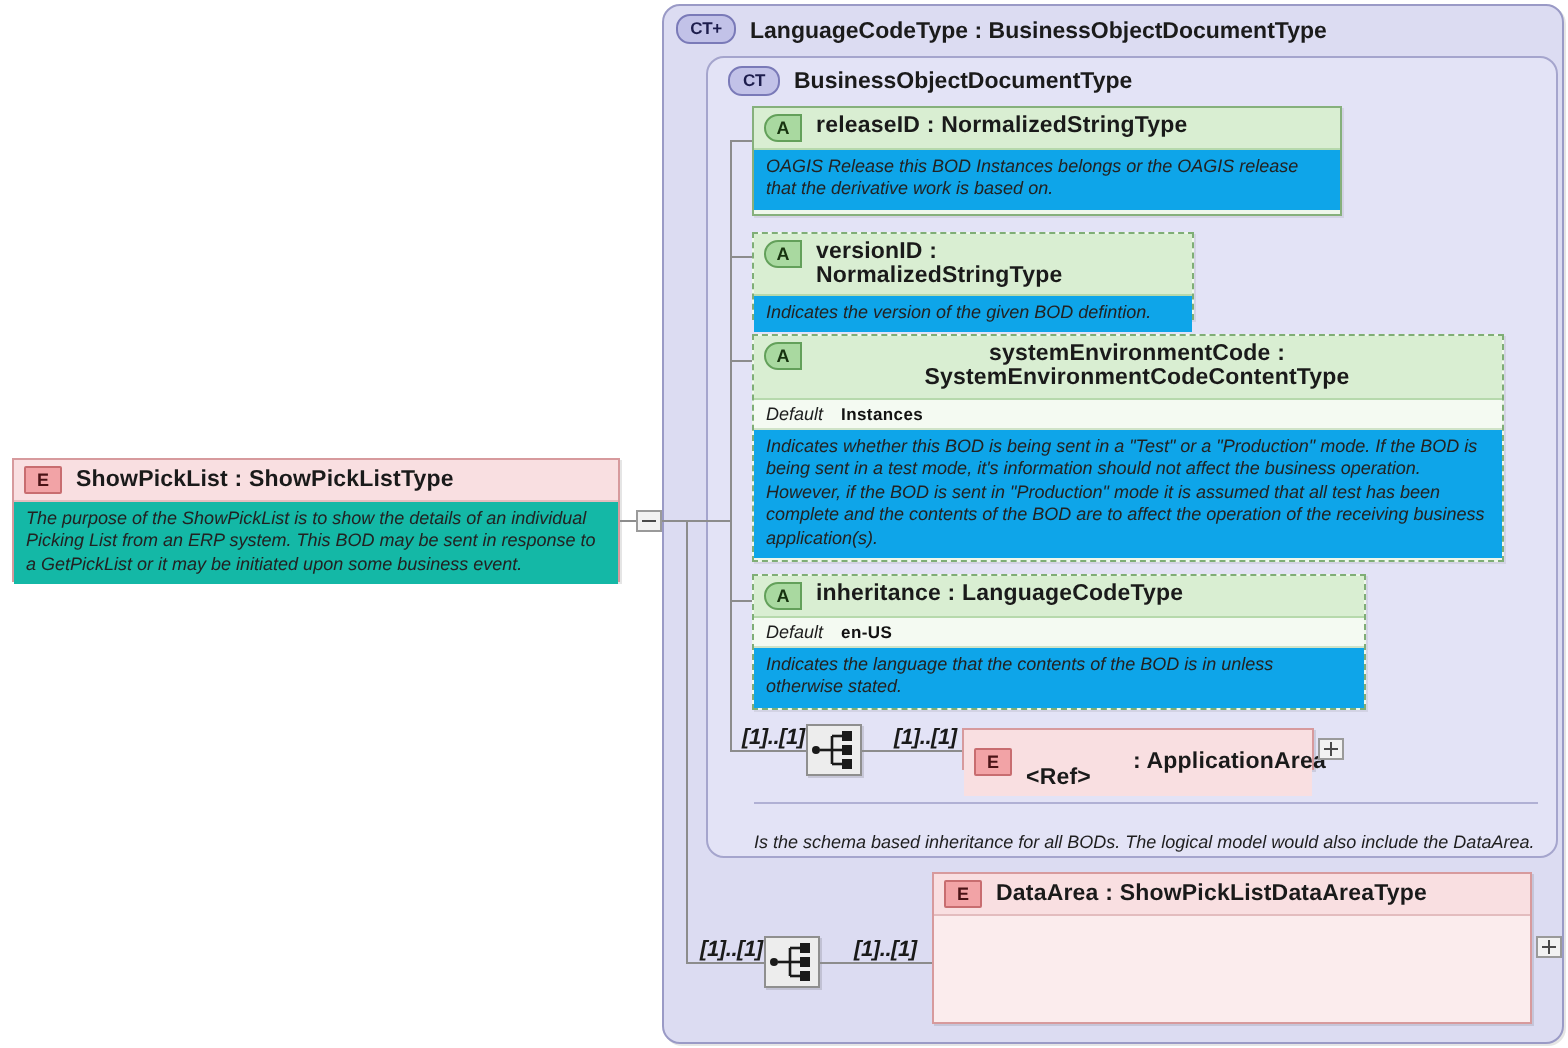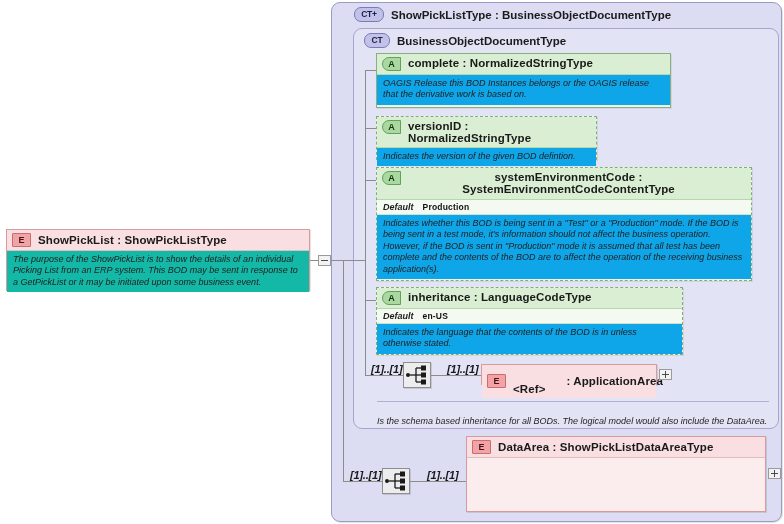--- a/index.html
+++ b/index.html
@@ -108,21 +108,21 @@
   .at-box .box-desc { background: #0ea5e9; }
   .default-row {
     display: flex;
     gap: 9px;
     align-items: baseline;
     padding: 2px 6px 2px 6px;
     background: #f4faf2;
     border-bottom: 1px solid #cfe3c8;
     font-size: 9px;
   }
-  .default-label { font-style: italic; color: #1d1d1d; font-weight: bold; }
+  .default-label { font-style: italic; color: #1d1d1d; }
   .default-value { font-weight: bold; font-size: 8.5px; color: #111; letter-spacing:0.2px; }
 
   
   .ct-outer {
     position: absolute;
     background: #dcdcf2;
     border: 1px solid #9a9ac6;
     border-radius: 9px;
     box-shadow: 1px 1px 0 rgba(0,0,0,0.10);
   }
@@ -198,23 +198,23 @@
     letter-spacing: -0.2px;
   }
 </style>
 </head>
 <body>
 
 <div id="root">
 
   <div class="ct-outer" style="left:331px; top:2px; width:451px; height:520px;">
 
-    <div class="ct-head" style="margin-left:16px;">
+    <div class="ct-head" style="margin-left:0px;align-items:flex-end;">
       <span class="badge badge-CT badge-CTplus">CT+</span>
-      <span class="ct-title">ShowPickListType : BusinessObjectDocumentType</span>
+      <span class="ct-title">LanguageCodeType : BusinessObjectDocumentType</span>
     </div>
   </div>
 
   <div class="ct-inner" style="left:353px; top:28px; width:426px; height:401px;">
 
     <div class="ct-head" style="margin-left:4px; padding-top:4px;">
       <span class="badge badge-CT">CT</span>
       <span class="ct-title">BusinessObjectDocumentType</span>
     </div>
 
@@ -232,21 +232,21 @@
   <div class="hline" style="left:310px; top:260px; width:8px;"></div>
   <div class="pm-box" style="left:318px; top:255px;"></div>
   <div class="hline" style="left:331px; top:260px; width:34px;"></div>
 
   <div class="vline" style="left:365px; top:70px; height:305px;"></div>
 
   <div class="hline" style="left:365px; top:70px; width:11px;"></div>
   <div class="box at-box solid" style="left:376px; top:53px; width:295px; height:55px;">
     <div class="box-head">
       <span class="badge badge-A">A</span>
-      <span class="box-title">complete : NormalizedStringType</span>
+      <span class="box-title">releaseID : NormalizedStringType</span>
     </div>
     <div class="box-desc">OAGIS Release this BOD Instances belongs or the OAGIS release that the derivative work is based on.</div>
   </div>
 
   <div class="hline" style="left:365px; top:128px; width:11px;"></div>
   <div class="box at-box" style="left:376px; top:116px; width:221px; height:44px;">
     <div class="box-head">
       <span class="badge badge-A">A</span>
       <span class="box-title">versionID : NormalizedStringType</span>
     </div>
@@ -254,21 +254,21 @@
   </div>
 
   <div class="hline" style="left:365px; top:180px; width:11px;"></div>
   <div class="box at-box" style="left:376px; top:167px; width:376px; height:114px;">
     <div class="box-head" style="padding-bottom:4px;">
       <span class="badge badge-A">A</span>
       <span class="box-title" style="text-align:center; flex:1; padding-right:16px;">systemEnvironmentCode : SystemEnvironmentCodeContentType</span>
     </div>
     <div class="default-row">
       <span class="default-label">Default</span>
-      <span class="default-value">Production</span>
+      <span class="default-value">Instances</span>
     </div>
     <div class="box-desc">Indicates whether this BOD is being sent in a "Test" or a "Production" mode. If the BOD is being sent in a test mode, it's information should not affect the business operation. However, if the BOD is sent in "Production" mode it is assumed that all test has been complete and the contents of the BOD are to affect the operation of the receiving business application(s).</div>
   </div>
 
   <div class="hline" style="left:365px; top:300px; width:11px;"></div>
   <div class="box at-box" style="left:376px; top:287px; width:307px; height:68px;">
     <div class="box-head">
       <span class="badge badge-A">A</span>
       <span class="box-title">inheritance : LanguageCodeType</span>
     </div>

